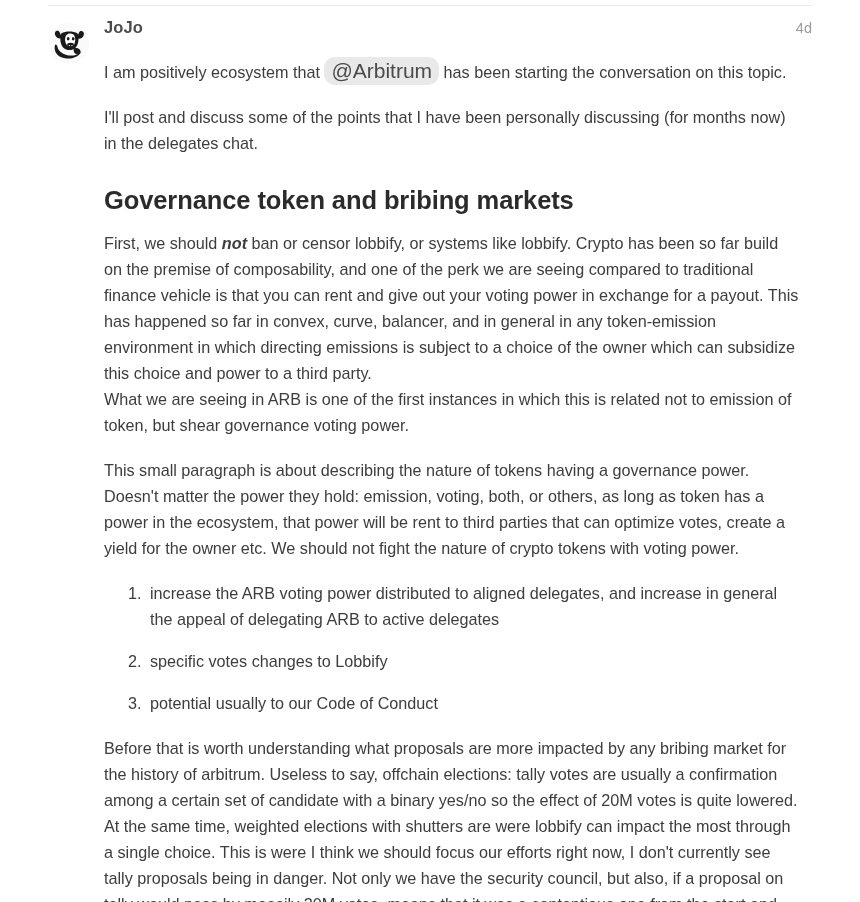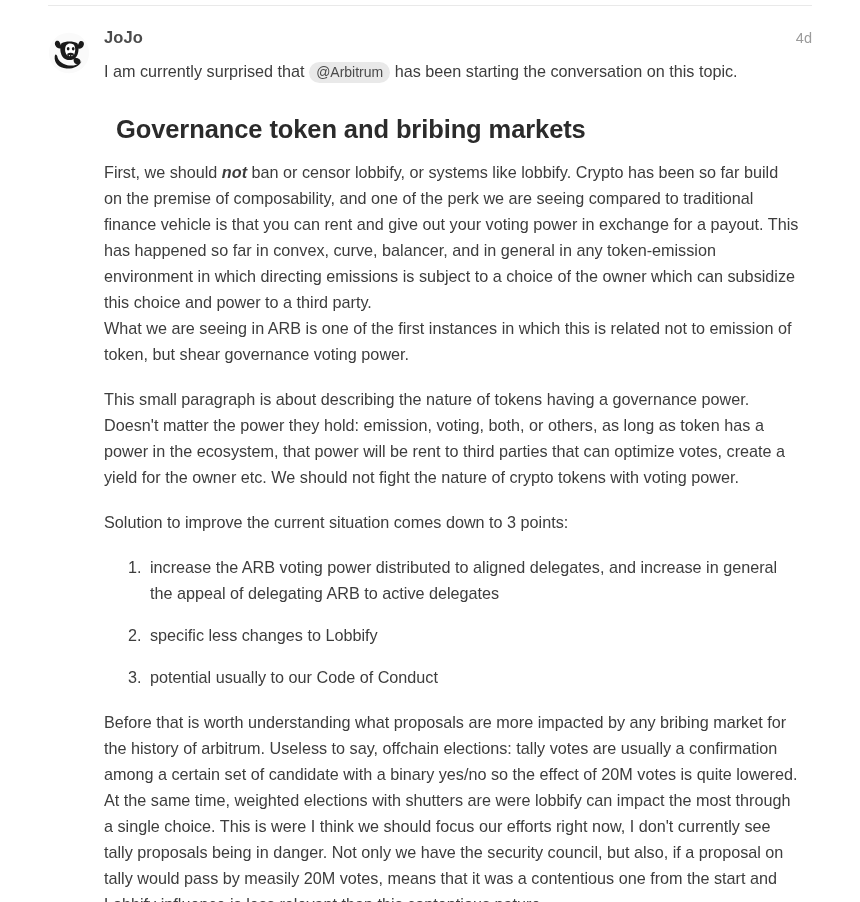--- a/index.html
+++ b/index.html
@@ -28,21 +28,21 @@
     position: absolute;
     top: 5px;
     left: 48px;
     width: 764px;
     height: 1px;
     background: #e9e9e9;
   }
 
   .post-header {
     position: absolute;
-    top: 26px;
+    top: 16px;
     left: 48px;
     width: 764px;
     height: 46px;
   }
 
   .avatar {
     position: absolute;
     top: 6px;
     left: 0;
     width: 42px;
@@ -85,30 +85,30 @@
   }
 
   .post-body p {
     margin: 0 0 19px 0;
   }
 
   .mention {
     background: #e9e9e9;
     border-radius: 11px;
     padding: 2px 7px 3px 7px;
-    font-size: 14px;
+    font-size: 21px;
     color: #4a4a4a;
     white-space: nowrap;
   }
 
   h2.section-heading {
     font-size: 25.5px;
     font-weight: bold;
     color: #2b2b2b;
-    margin: 28px 0 14px 12px;
+    margin: 28px 0 14px 0;
     line-height: 32px;
     letter-spacing: -0.1px;
   }
 
   em { font-style: italic; font-weight: bold; }
 
   ol.points {
     margin: 0 0 19px 0;
     padding-left: 42px;
     list-style-position: outside;
@@ -153,33 +153,33 @@
         <path d="M62 63 C66 61 73 62 76 66 C79 70 77 76 72 77 C66 78 61 73 61 68 C61 65 61 64 62 63 Z" fill="#1a1a1a"></path>
       </svg>
     </div>
 
     <div class="username">JoJo</div>
     <div class="post-time">4d</div>
   </div>
 
   <div class="post-body">
 
-    <p><span>I am currently surprised that</span> <span class="mention">@Arbitrum</span> <span>has been starting the conversation on this topic.</span></p>
+    <p><span>I am positively ecosystem that</span> <span class="mention">@Arbitrum</span> <span>has been starting the conversation on this topic.</span></p>
 
+    <p>I'll post and discuss some of the points that I have been personally discussing (for months now) in the delegates chat.</p>
 
     <h2 class="section-heading">Governance token and bribing markets</h2>
 
     <p><span>First, we should </span><em>not</em><span> ban or censor lobbify, or systems like lobbify. Crypto has been so far build on the premise of composability, and one of the perk we are seeing compared to traditional finance vehicle is that you can rent and give out your voting power in exchange for a payout. This has happened so far in convex, curve, balancer, and in general in any token-emission environment in which directing emissions is subject to a choice of the owner which can subsidize this choice and power to a third party.</span><br><span>What we are seeing in ARB is one of the first instances in which this is related not to emission of token, but shear governance voting power.</span></p>
 
     <p>This small paragraph is about describing the nature of tokens having a governance power. Doesn't matter the power they hold: emission, voting, both, or others, as long as token has a power in the ecosystem, that power will be rent to third parties that can optimize votes, create a yield for the owner etc. We should not fight the nature of crypto tokens with voting power.</p>
 
-    <p>Solution to improve the current situation comes down to 3 points:</p>
 
     <ol class="points">
       <li>increase the ARB voting power distributed to aligned delegates, and increase in general the appeal of delegating ARB to active delegates</li>
-      <li>specific less changes to Lobbify</li>
+      <li>specific votes changes to Lobbify</li>
       <li>potential usually to our Code of Conduct</li>
     </ol>
 
     <p>Before that is worth understanding what proposals are more impacted by any bribing market for the history of arbitrum. Useless to say, offchain elections: tally votes are usually a confirmation among a certain set of candidate with a binary yes/no so the effect of 20M votes is quite lowered. At the same time, weighted elections with shutters are were lobbify can impact the most through a single choice. This is were I think we should focus our efforts right now, I don't currently see tally proposals being in danger. Not only we have the security council, but also, if a proposal on tally would pass by measily 20M votes, means that it was a contentious one from the start and Lobbify influence is less relevant than this contentious nature.</p>
 
   </div>
 </div>
 
 </body></html>

